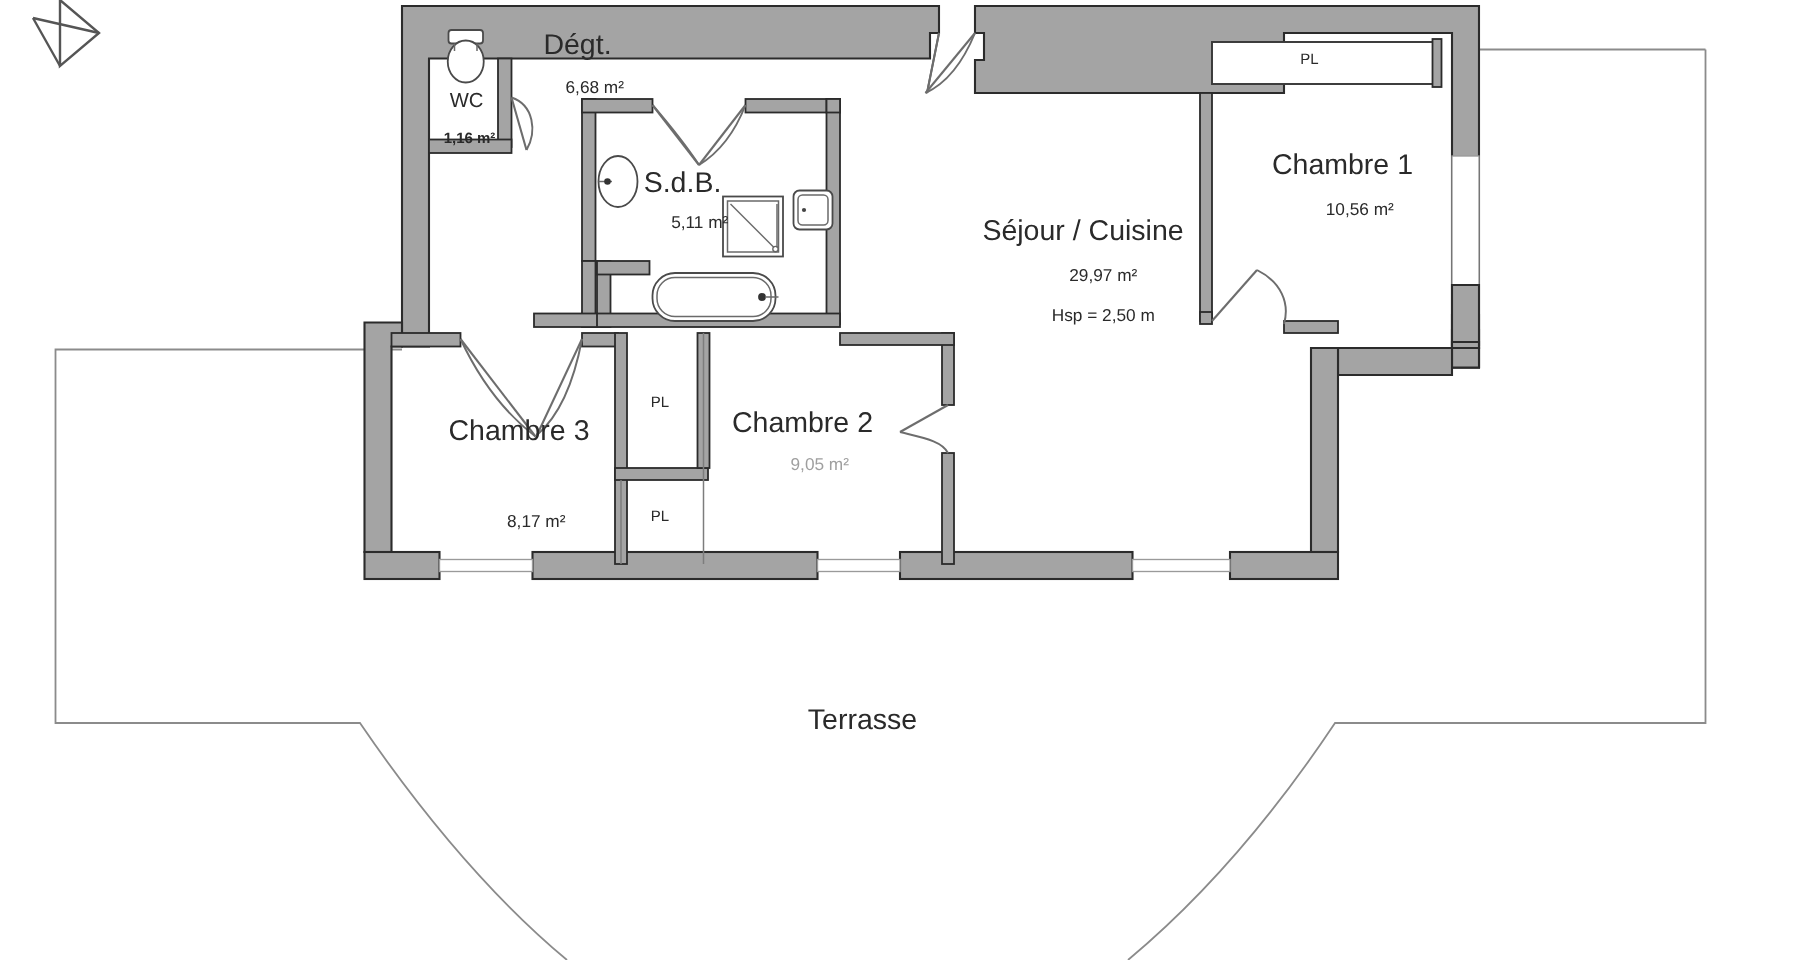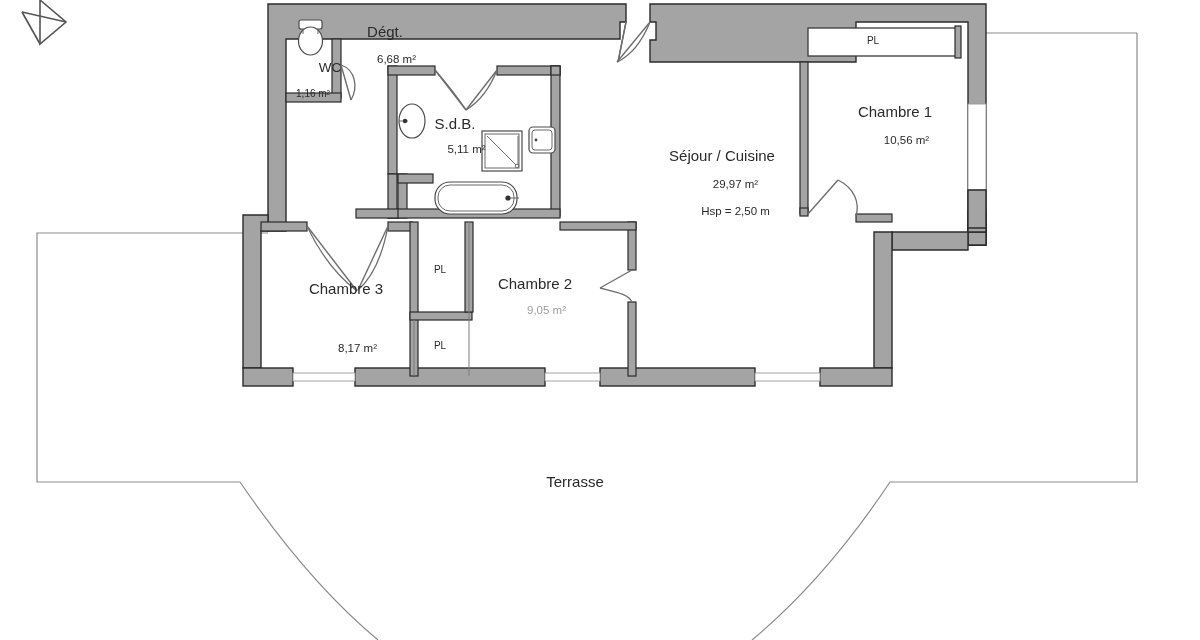--- a/index.html
+++ b/index.html
@@ -40,23 +40,23 @@
   .north-arrow { fill: none; stroke: #555555; stroke-width: 1.6; stroke-linejoin: miter; }
 
   .lbl {
     position: absolute;
     color: #2a2a2a;
     white-space: nowrap;
     transform: translate(-50%, -50%);
     font-family: "Liberation Sans", sans-serif;
     pointer-events: none;
   }
-  .lbl-room  { font-size: 15px; }
+  .lbl-room  { font-size: 19px; }
   .lbl-area  { font-size: 11.5px; padding-left: 27px; }
-  .lbl-small { font-size: 13.5px; margin-left: 19px; }
+  .lbl-small { font-size: 13.5px; }
   .lbl-tiny  { font-size: 10px; }
   .lbl-pl    { font-size: 10px; }
   .lbl-faded { color: #9f9f9f; }
 
   #watermark {
     position: absolute;
     left: 14px;
     top: 26px;
     font-size: 17px;
     color: #d9d9d9;
@@ -231,21 +231,21 @@
     <g>
       <path class="north-arrow" d="M 40 0 L 40 44 L 66 22 Z"></path>
       <path class="north-arrow" d="M 40 44 L 22 12"></path>
       <path class="north-arrow" d="M 22 12 L 66 22"></path>
     </g>
 
   </svg>
 
 
   <div class="lbl lbl-small" style="left:311px; top:67px;">WC</div>
-  <div class="lbl lbl-tiny" style="left:313px; top:93px;">1,16 m²</div>
+  <div class="lbl lbl-tiny" style="left:313px; top:93px;font-weight:bold;">1,16 m²</div>
 
   <div class="lbl lbl-room" style="left:385px; top:31px;">Dégt.</div>
   <div class="lbl lbl-area" style="left:383px; top:59px;">6,68 m²</div>
 
   <div class="lbl lbl-room" style="left:455px; top:123px;">S.d.B.</div>
   <div class="lbl lbl-area" style="left:453px; top:149px;">5,11 m²</div>
 
   <div class="lbl lbl-room" style="left:722px; top:155px;">Séjour / Cuisine</div>
   <div class="lbl lbl-area" style="left:722px; top:184px;">29,97 m²</div>
   <div class="lbl lbl-area" style="left:722px; top:211px;">Hsp = 2,50 m</div>

